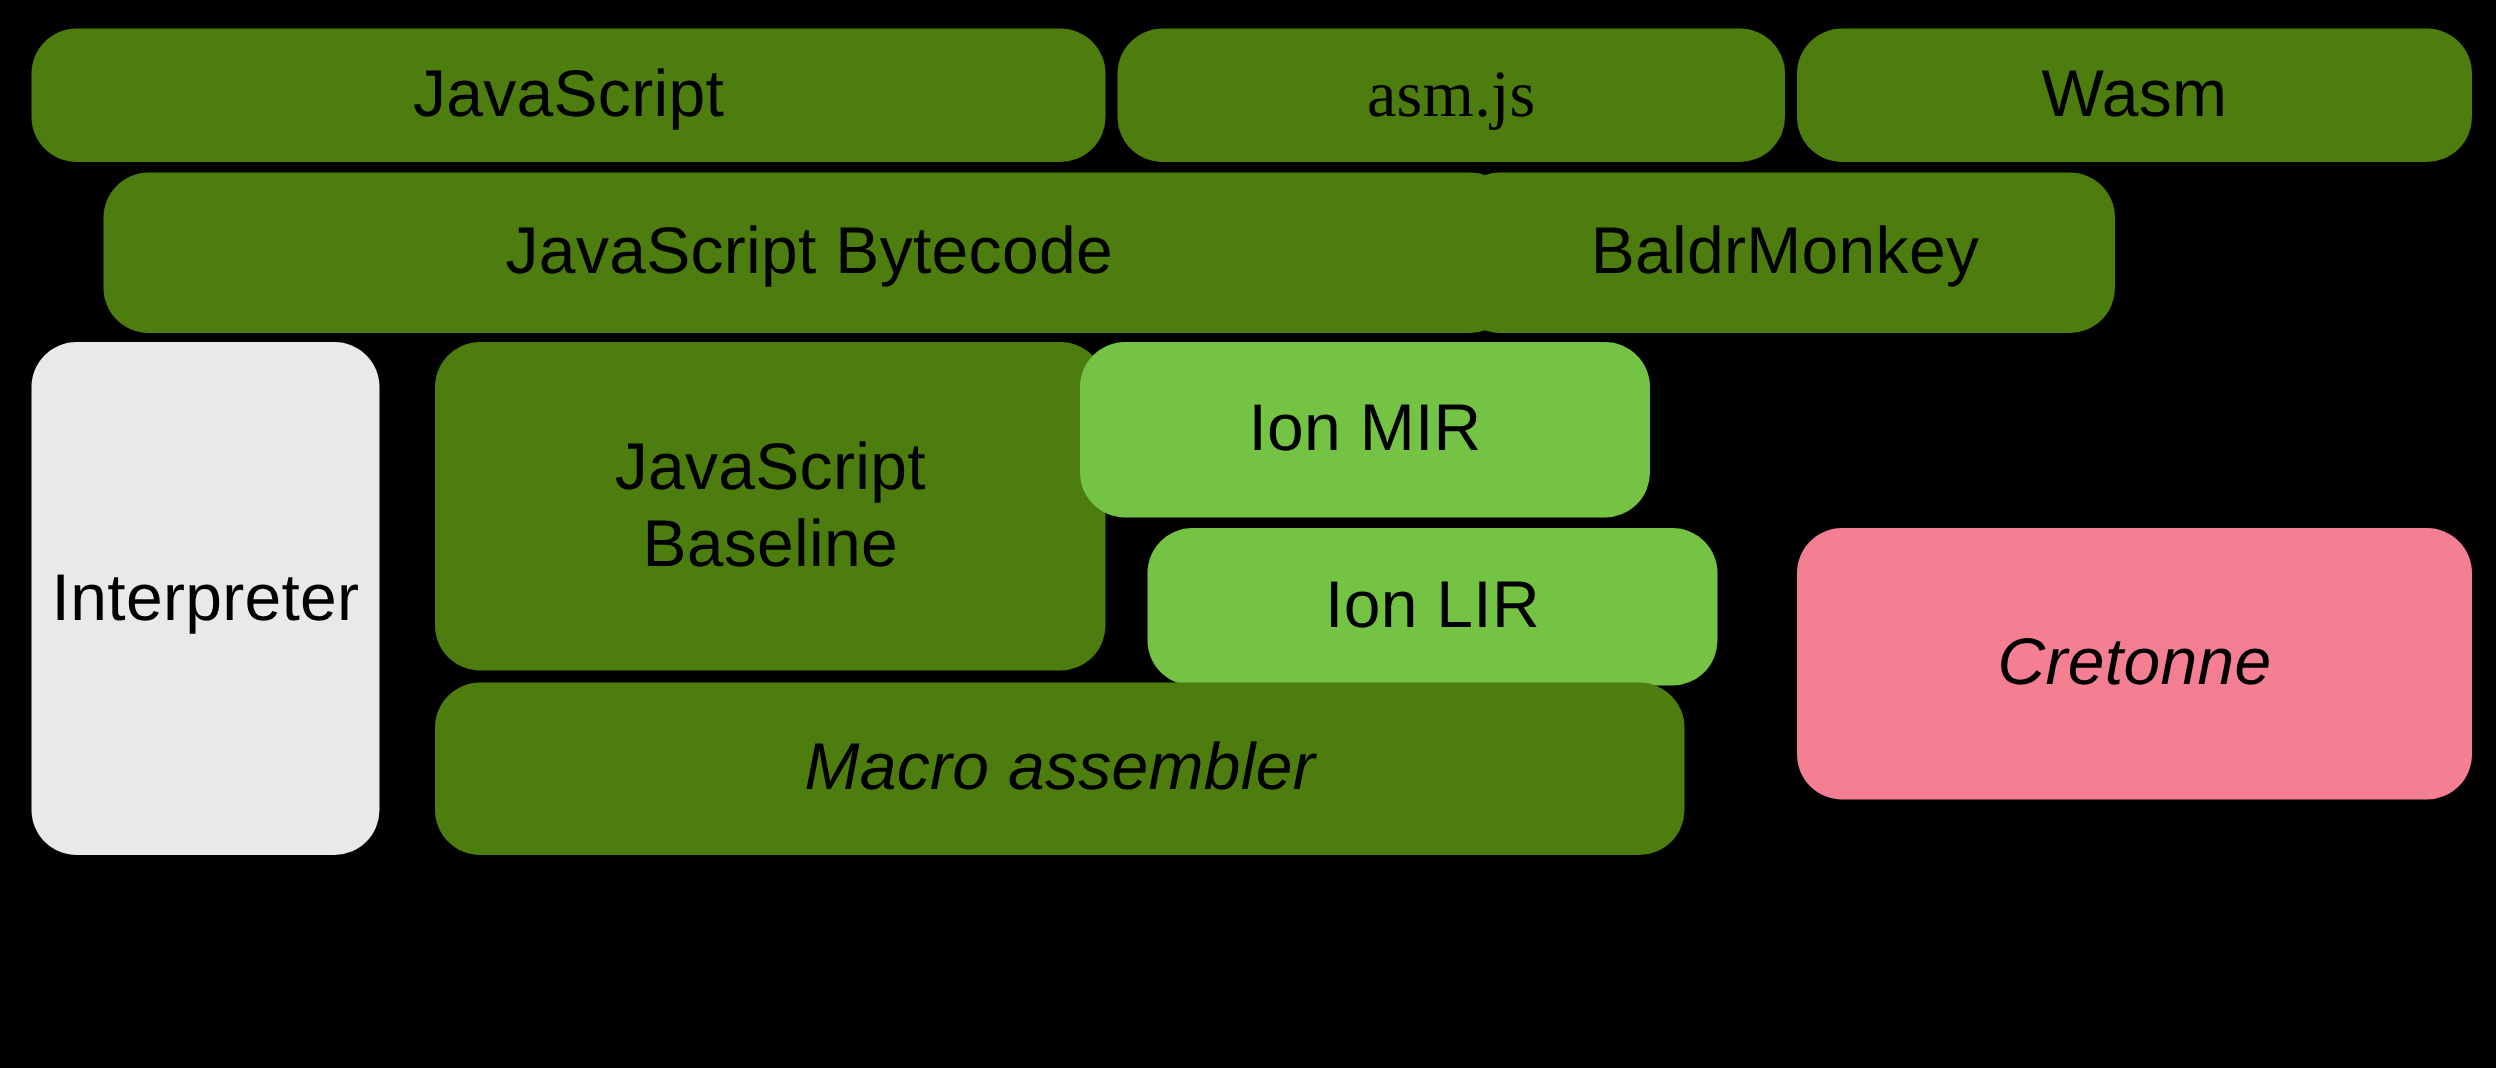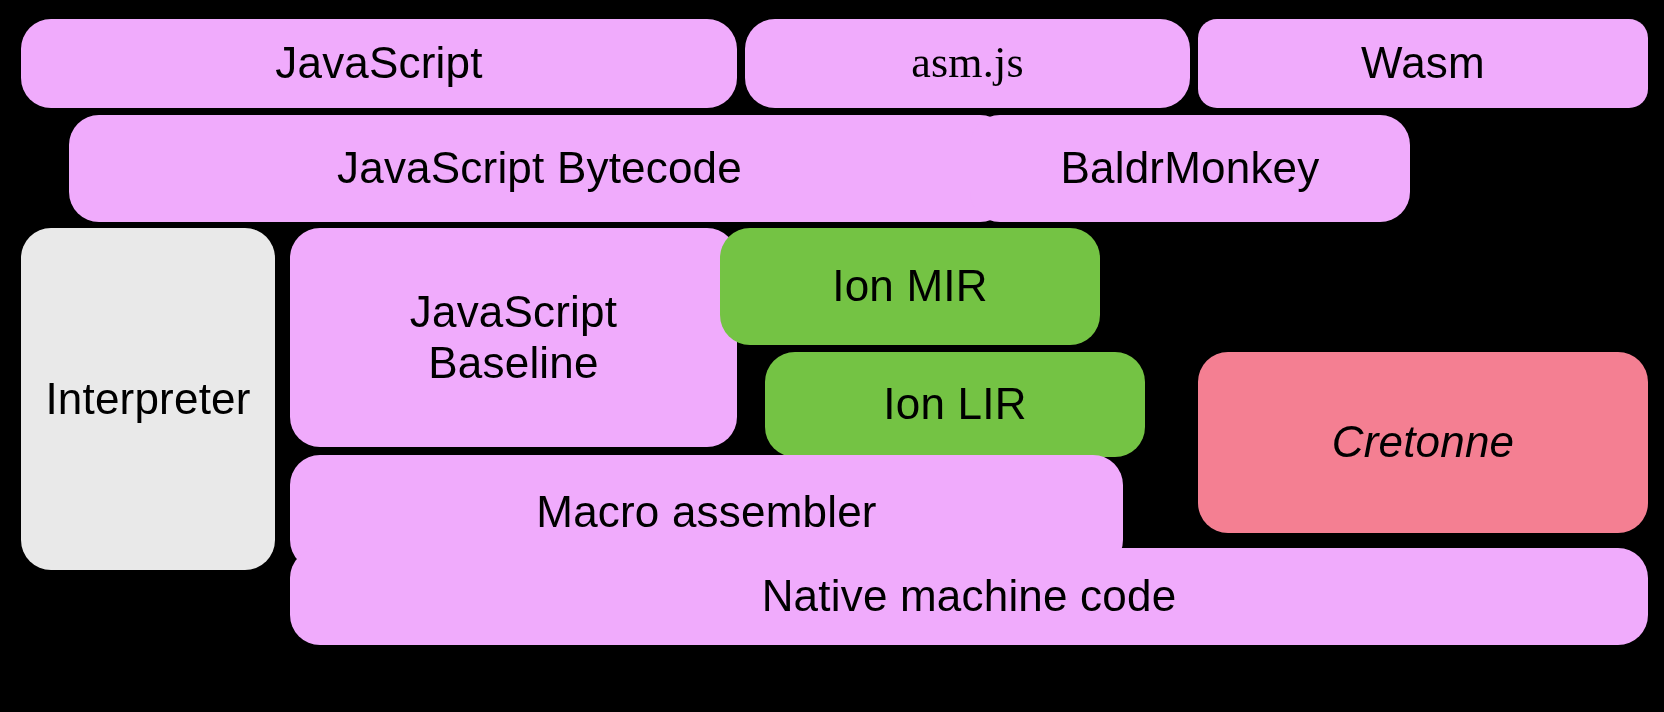--- a/index.html
+++ b/index.html
@@ -19,50 +19,50 @@
     overflow: hidden;
   }
   .node {
     position: absolute;
     box-sizing: border-box;
     display: flex;
     align-items: center;
     justify-content: center;
     text-align: center;
     color: #000000;
-    background: #f0abfc;
+    background: #4d7c0f;
     border-radius: 30px;
     font-family: "Liberation Sans", sans-serif;
     font-size: 44px;
     font-weight: 400;
     line-height: 1.15;
     letter-spacing: 0.2px;
     white-space: pre-line;
     -webkit-font-smoothing: antialiased;
   }
   .node.gray   { background: #e9e9e9; }
   .node.green  { background: #74c344; }
   .node.pink   { background: #f47f92; }
 
   
   #n-javascript      { left: 21px;   top: 19px;  width: 716px; height: 89px; }
   #n-asmjs           { left: 745px;  top: 19px;  width: 445px; height: 89px; font-family: Liberation Serif, serif; }
-  #n-wasm            { left: 1198px; top: 19px;  width: 450px; height: 89px; border-radius: 19px; }
+  #n-wasm            { left: 1198px; top: 19px;  width: 450px; height: 89px; }
 
   
   #n-js-bytecode     { left: 21px;   top: 115px; width: 941px; height: 107px; margin-left: 48px; }
   #n-baldrmonkey     { left: 970px;  top: 115px; width: 440px; height: 107px; }
 
   
-  #n-interpreter     { left: 21px;   top: 228px; width: 254px; height: 342px; }
+  #n-interpreter     { left: 21px;   top: 228px; width: 232px; height: 342px; }
   #n-js-baseline     { left: 290px;  top: 228px; width: 447px; height: 219px; }
   #n-ion-mir         { left: 720px;  top: 228px; width: 380px; height: 117px; }
   #n-ion-lir         { left: 745px;  top: 352px; width: 380px; height: 105px; margin-left: 20px; }
   #n-cretonne        { left: 1198px; top: 352px; width: 450px; height: 181px; font-style: italic; }
-  #n-macro-assembler { left: 290px;  top: 455px; width: 833px; height: 115px; }
+  #n-macro-assembler { left: 290px;  top: 455px; width: 833px; height: 115px; font-style: italic; }
 
   
   #n-native-code     { left: 290px;  top: 548px; width: 1358px; height: 97px; }
 </style>
 </head>
 <body>
 
 <div id="diagram">
 
   <div class="node" id="n-javascript">JavaScript</div>
@@ -81,15 +81,14 @@
 Baseline</div>
 
   <div class="node green" id="n-ion-mir">Ion MIR</div>
 
   <div class="node green" id="n-ion-lir">Ion LIR</div>
 
   <div class="node pink" id="n-cretonne">Cretonne</div>
 
   <div class="node" id="n-macro-assembler">Macro assembler</div>
 
-  <div class="node" id="n-native-code">Native machine code</div>
 
 </div>
 
 </body></html>

